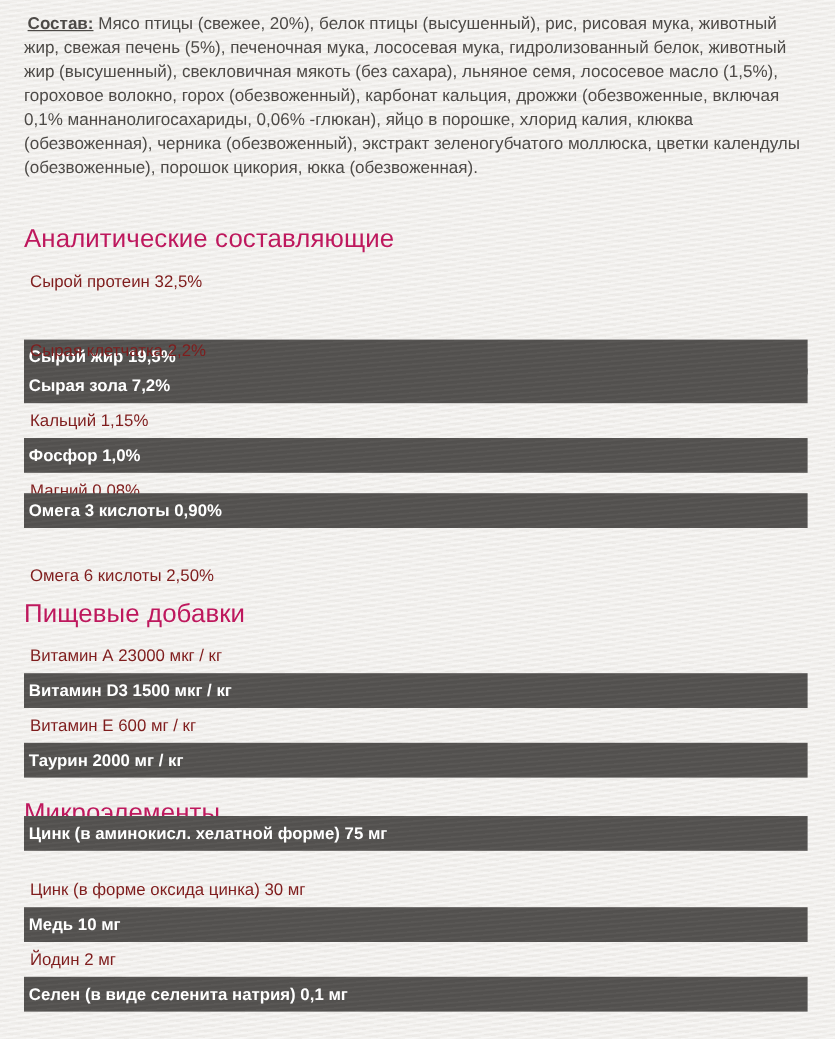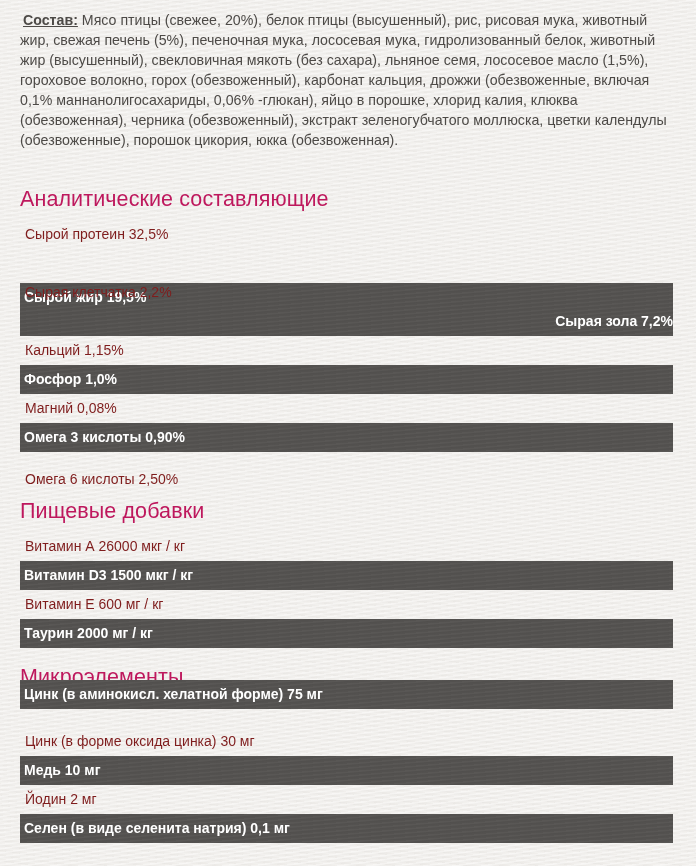--- a/index.html
+++ b/index.html
@@ -74,29 +74,29 @@
 <body>
 
 <div class="page">
 
   <p class="ingredients"><span class="label">Состав:</span><span> Мясо птицы (свежее, 20%), белок птицы (высушенный), рис, рисовая мука, животный жир, свежая печень (5%), печеночная мука, лососевая мука, гидролизованный белок, животный жир (высушенный), свекловичная мякоть (без сахара), льняное семя, лососевое масло (1,5%), гороховое волокно, горох (обезвоженный), карбонат кальция, дрожжи (обезвоженные, включая 0,1% маннанолигосахариды, 0,06% -глюкан), яйцо в порошке, хлорид калия, клюква (обезвоженная), черника (обезвоженный), экстракт зеленогубчатого моллюска, цветки календулы (обезвоженные), порошок цикория, юкка (обезвоженная).</span></p>
 
   <h2 class="section-title" style="top:186px;">Аналитические составляющие</h2>
   <div class="row" style="top:220px;">Сырой протеин 32,5%</div>
   <div class="row dark" style="top:249px;margin-top:34px;">Сырой жир 19,5%</div>
   <div class="row" style="top:278px;">Сырая клетчатка 2,2%</div>
-  <div class="row dark" style="top:307px;text-align:right;">Сырая зола 7,2%</div>
+  <div class="row dark" style="top:307px;">Сырая зола 7,2%</div>
   <div class="row" style="top:336px;">Кальций 1,15%</div>
   <div class="row dark" style="top:365px;">Фосфор 1,0%</div>
   <div class="row" style="top:394px;">Магний 0,08%</div>
-  <div class="row dark" style="top:423px;">Омега 3 кислоты 0,90%</div>
+  <div class="row dark" style="top:411px;">Омега 3 кислоты 0,90%</div>
   <div class="row" style="top:452px;margin-top:13px;">Омега 6 кислоты 2,50%</div>
 
   <h2 class="section-title" style="top:498px;">Пищевые добавки</h2>
-  <div class="row" style="top:532px;">Витамин А 26000 мкг / кг</div>
+  <div class="row" style="top:532px;">Витамин А 23000 мкг / кг</div>
   <div class="row dark" style="top:561px;">Витамин D3 1500 мкг / кг</div>
   <div class="row" style="top:590px;">Витамин Е 600 мг / кг</div>
   <div class="row dark" style="top:619px;">Таурин 2000 мг / кг</div>
 
   <h2 class="section-title" style="top:664px;">Микроэлементы</h2>
   <div class="row dark" style="top:680px;">Цинк (в аминокисл. хелатной форме) 75 мг</div>
   <div class="row" style="top:727px;">Цинк (в форме оксида цинка) 30 мг</div>
   <div class="row dark" style="top:756px;">Медь  10 мг</div>
   <div class="row" style="top:785px;">Йодин  2 мг</div>
   <div class="row dark" style="top:814px;">Селен (в виде селенита натрия) 0,1 мг</div>

